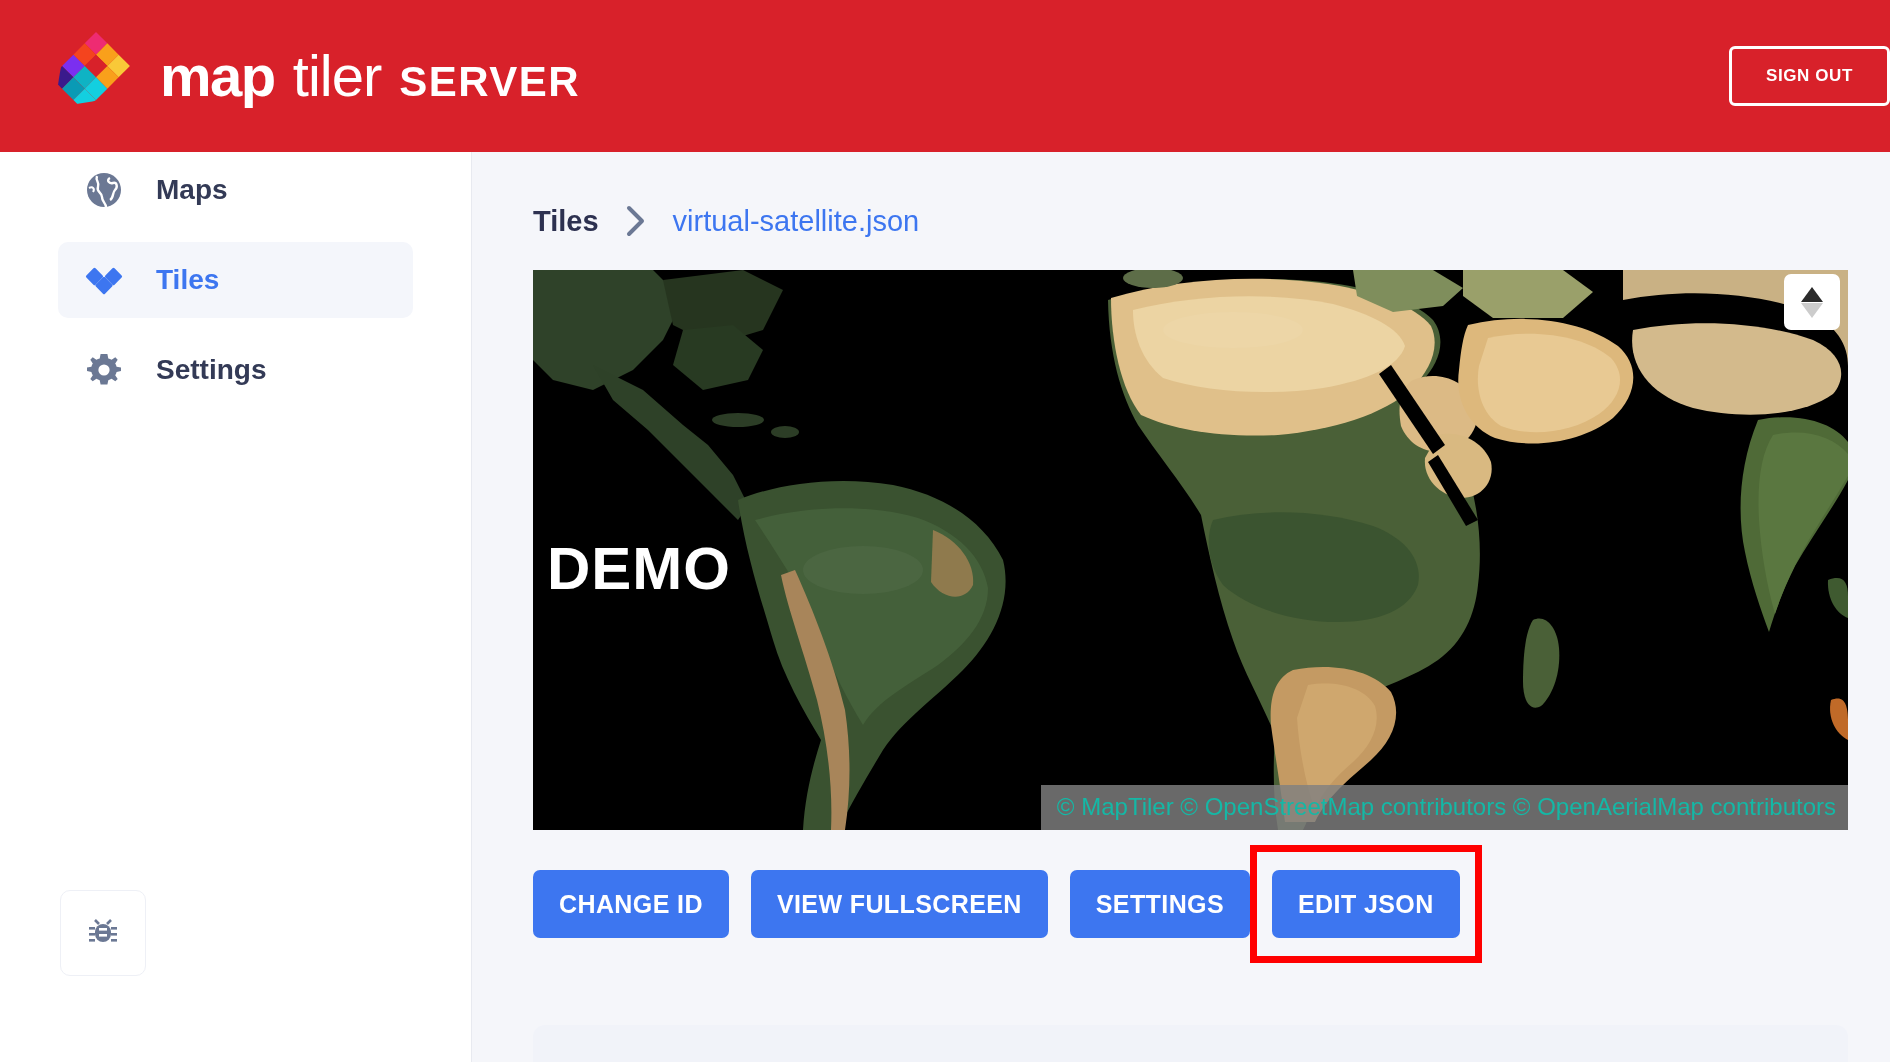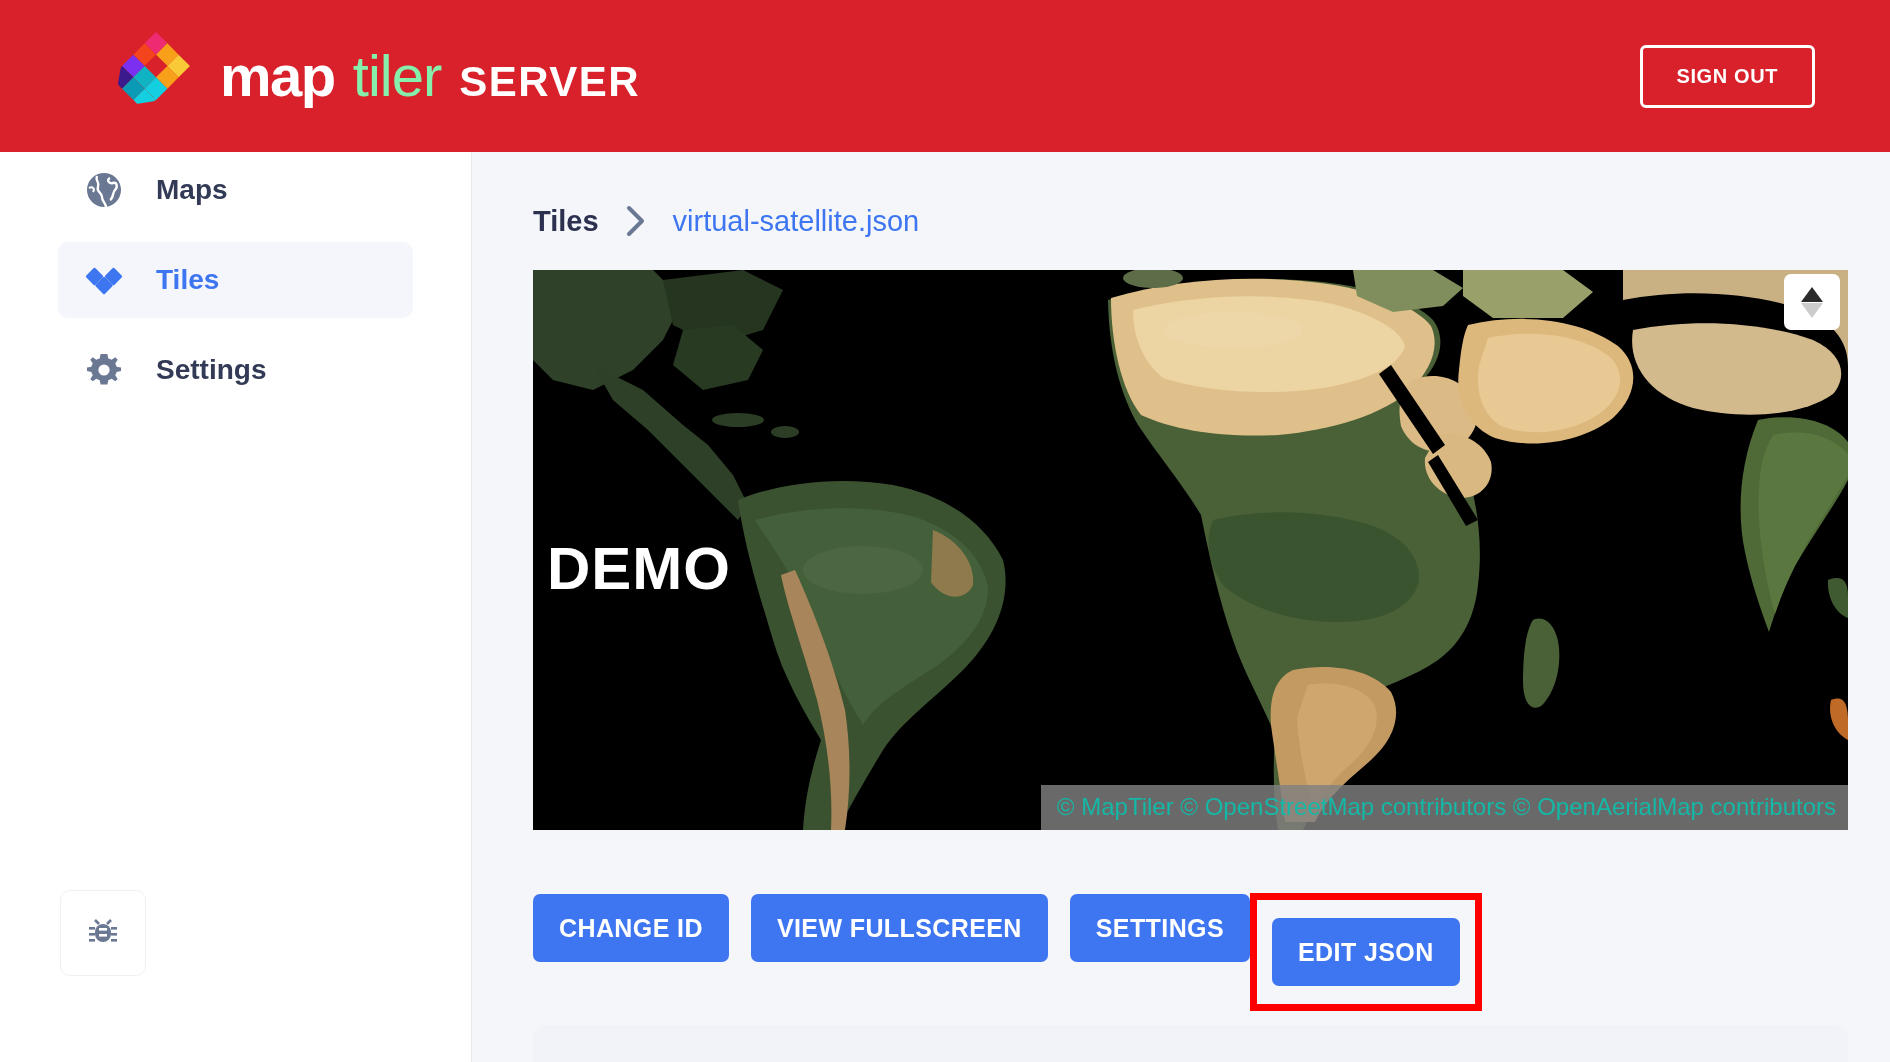--- a/index.html
+++ b/index.html
@@ -9,39 +9,38 @@
     font-family:"Liberation Sans", sans-serif;
     overflow:hidden;
   }
 
   
   .topbar{
     position:absolute; left:0; top:0; width:1890px; height:152px;
     background:#d8212a;
     display:flex; align-items:center; justify-content:space-between;
   }
-  .brand{ display:flex; align-items:center; gap:26px; padding-left:118px; }
+  .brand{ display:flex; align-items:center; gap:26px; padding-left:58px; }
   .logo-wrap{ width:76px; height:92px; position:relative; }
   .wordmark{ display:flex; align-items:baseline; gap:18px; }
   .wm-map{
     font-size:58px; font-weight:700; color:#ffffff;
     letter-spacing:-1.5px; line-height:1;
   }
   .wm-tiler{
-    font-size:58px; font-weight:300; color:#86efac;
+    font-size:58px; font-weight:300; color:#ffffff;
     letter-spacing:-1px; line-height:1;text-align:center;
   }
   .wm-server{
     font-size:42px; font-weight:700; color:#ffffff;
     letter-spacing:1.5px; line-height:1;
   }
   .signout{
-    margin-right:75px;
     border:3px solid #ffffff; background:transparent; color:#ffffff;
-    font-size:20px; font-weight:700; letter-spacing:.6px;
+    font-size:17px; font-weight:700; letter-spacing:.6px;
     padding:17px 34px; border-radius:6px; cursor:pointer;
     font-family:"Liberation Sans", sans-serif;
   }
 
   
   .sidebar{
     position:absolute; left:0; top:152px; width:472px; height:910px;
     background:#ffffff;
     border-right:1px solid #e8eaf0;
   }
@@ -115,21 +114,21 @@
     display:flex; align-items:center; gap:22px;
   }
   .btn{
     border:none; border-radius:7px; cursor:pointer;
     color:#ffffff; font-size:25px; font-weight:700; letter-spacing:.4px;
     padding:0 26px; height:68px; line-height:68px;
     font-family:"Liberation Sans", sans-serif; white-space:nowrap;
   }
   .btn-primary{ background:#3d76f0; }
   .btn-danger{ background:#dc3f4e; }
-  .hl-wrap{ position:relative; display:inline-block;margin-top:48px; }
+  .hl-wrap{ position:relative; display:inline-block; }
   .hl-wrap .hl-box{
     position:absolute; left:-22px; top:-25px;
     width:calc(100% + 44px); height:calc(100% + 50px);
     border:7px solid #ff0000; pointer-events:none;
   }
 
   
   .bottom-panel{
     position:absolute; left:61px; top:873px;
     width:1315px; height:120px;

